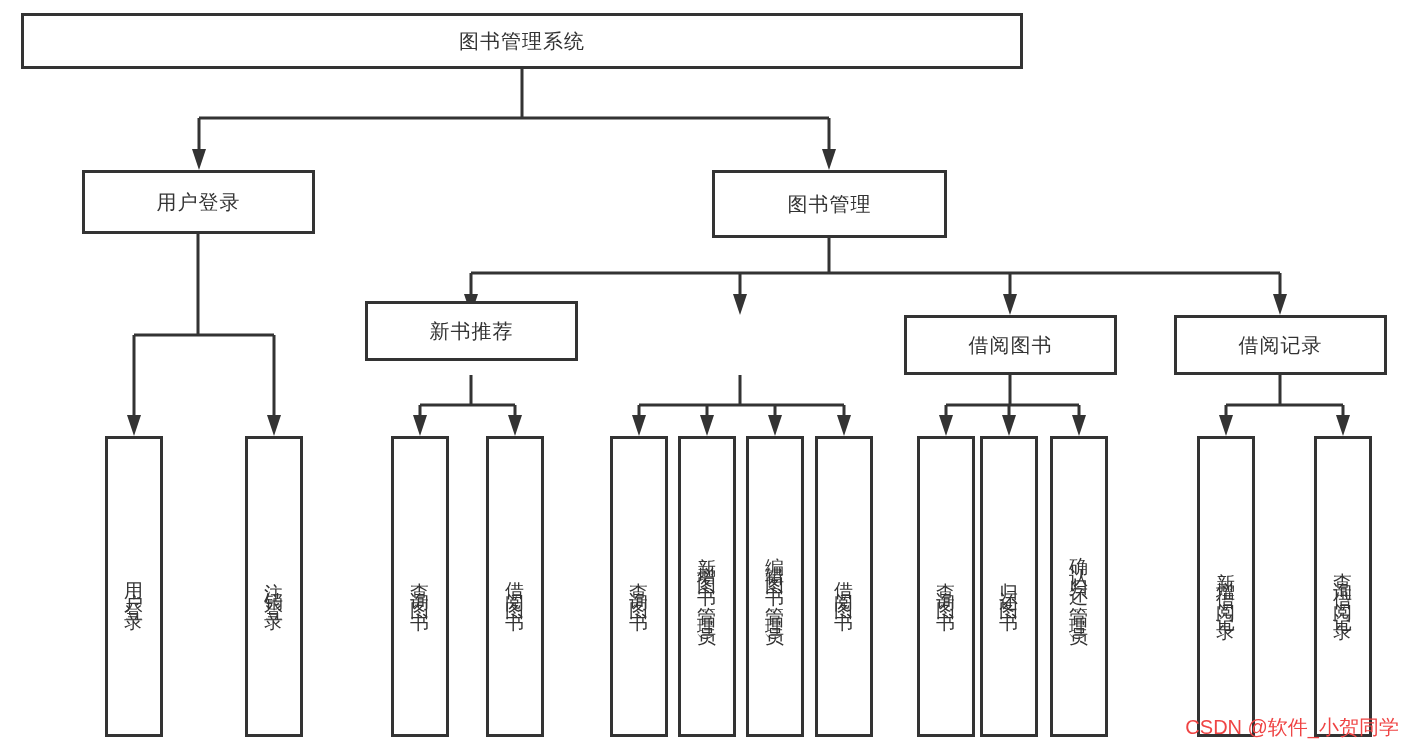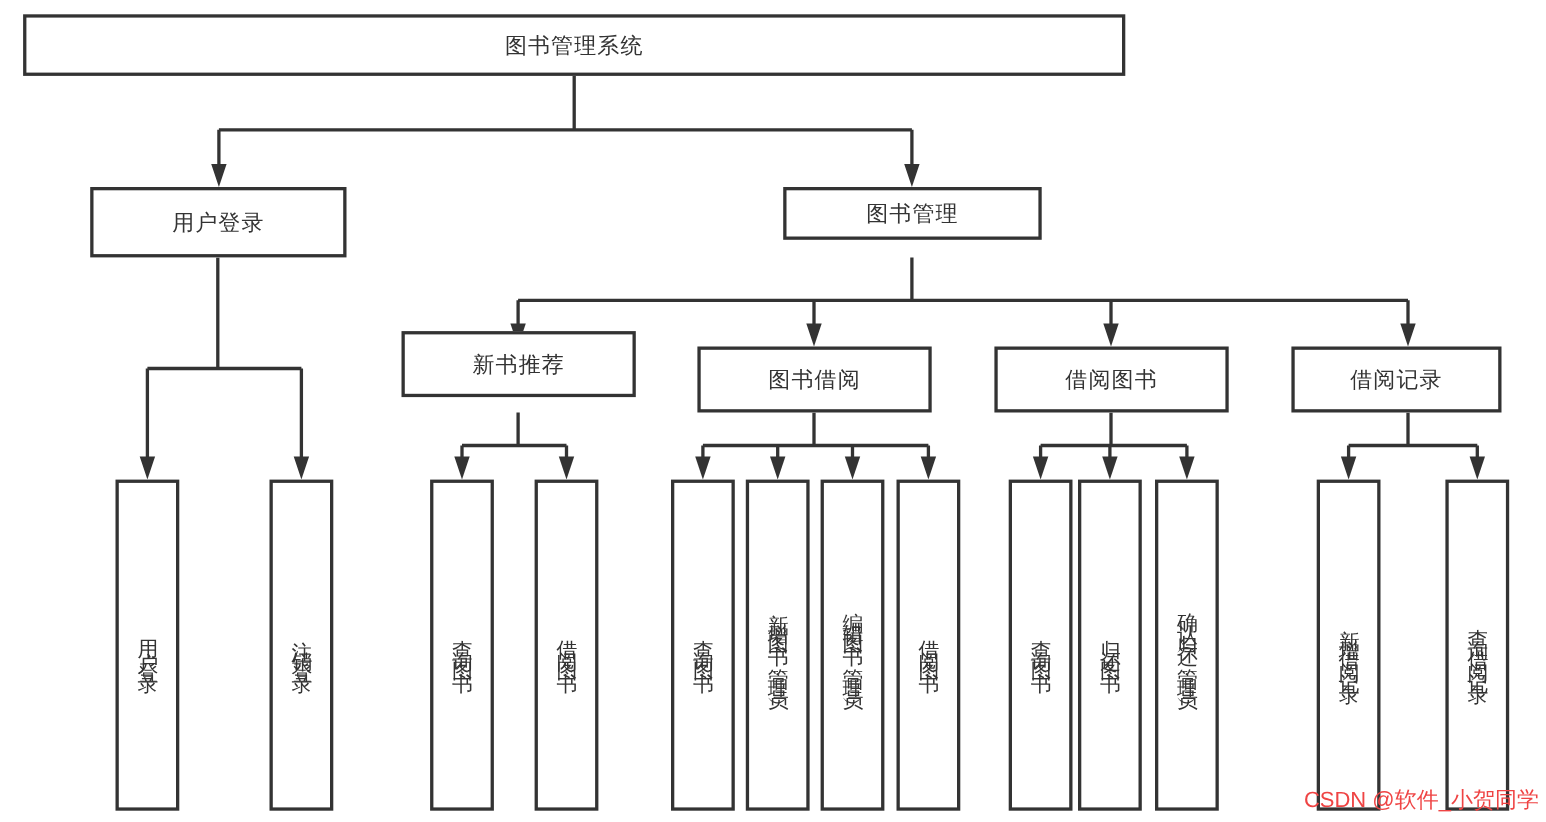--- a/index.html
+++ b/index.html
@@ -93,34 +93,31 @@
     </g>
   </svg>
 
   <div class="box hbox" style="left:21px; top:13px; width:1002px; height:56px;">
     <span>图书管理系统</span>
   </div>
 
   <div class="box hbox" style="left:82px; top:170px; width:233px; height:64px;">
     <span>用户登录</span>
   </div>
-  <div class="box hbox" style="left:712px; top:170px; width:235px; height:48px;">
+  <div class="box hbox" style="left:712px; top:170px; width:235px; height:68px;">
     <span>图书管理</span>
   </div>
 
   <div class="box hbox" style="left:365px; top:301px; width:213px; height:60px;">
     <span>新书推荐</span>
   </div>
-  <div class="box hbox" style="left:634px; top:315px; width:213px; height:60px;">
-    <span>图书借阅</span>
-  </div>
   <div class="box hbox" style="left:904px; top:315px; width:213px; height:60px;">
     <span>借阅图书</span>
   </div>
-  <div class="box hbox" style="left:1174px; top:315px; width:191px; height:60px;">
+  <div class="box hbox" style="left:1174px; top:315px; width:213px; height:60px;">
     <span>借阅记录</span>
   </div>
 
   <div class="box vbox" style="left:105px; top:436px; width:58px; height:301px;">
     <span>用户登录</span>
   </div>
   <div class="box vbox" style="left:245px; top:436px; width:58px; height:301px;">
     <span>注销登录</span>
   </div>
 

